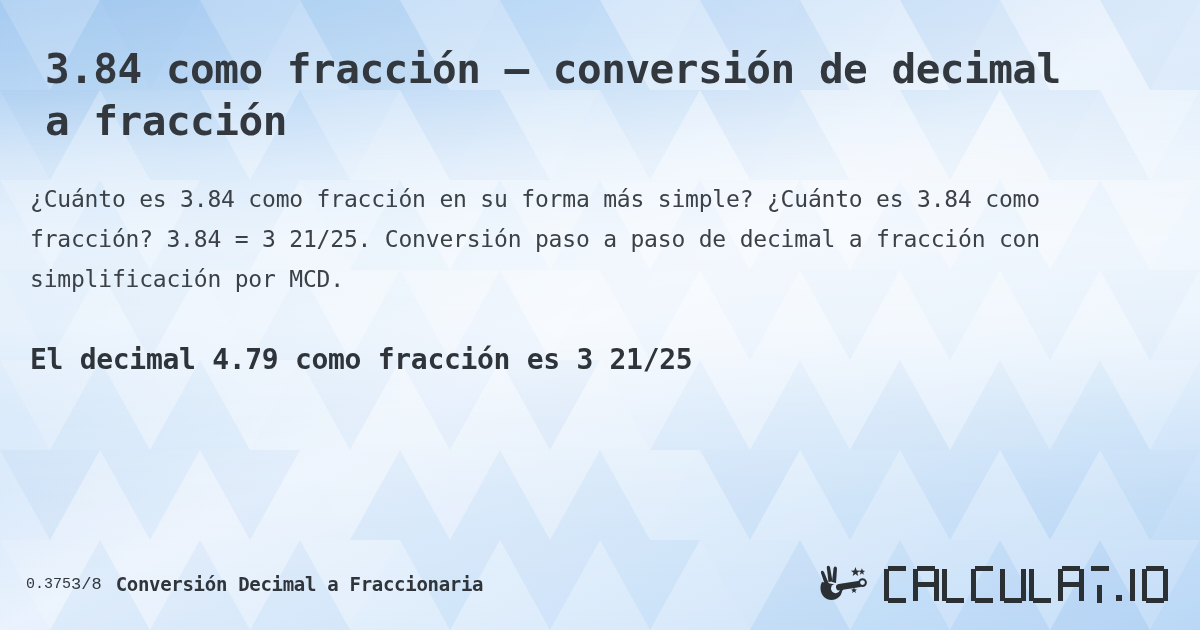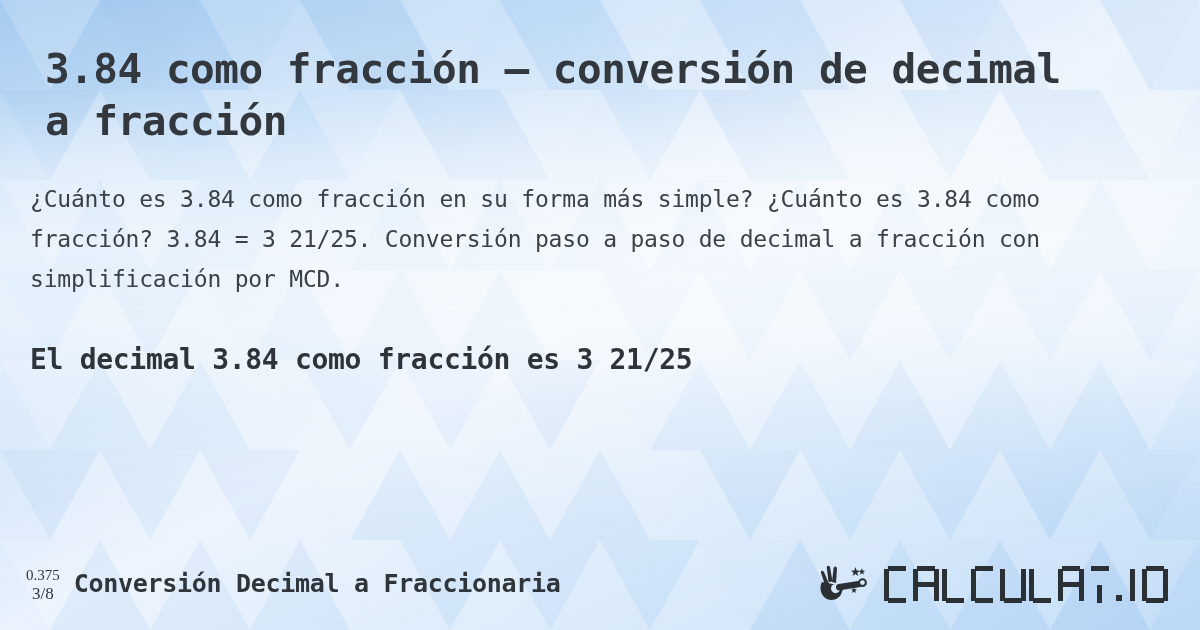--- a/index.html
+++ b/index.html
@@ -107,34 +107,34 @@
   }
 
   .brand-left {
     display: flex;
     align-items: center;
     gap: 14px;
   }
 
   .frac-logo {
     display: flex;
-    flex-direction: column;
+    flex-direction: row;
     align-items: center;
     justify-content: center;
     line-height: 1.12;
-    font-family: Liberation Serif, serif;
+    font-family: Liberation Mono, monospace;
     color: #30363c;
     padding-top: 2px;
   }
   .frac-logo .num { font-size: 15px; }
   .frac-logo .den { font-size: 17px; }
 
   .footer-title {
     font-family: "DejaVu Sans Mono", monospace;
-    font-size: 25px;
+    font-size: 19px;
     font-weight: bold;
     color: #2f353a;
     letter-spacing: -0.3px;
   }
 
   .brand-right {
     margin-left: auto;
     display: flex;
     align-items: center;
     gap: 6px;
@@ -366,21 +366,21 @@
   </svg>
 
   <div id="wash"></div>
 
   <div id="content">
 
     <h1 class="page-title">3.84 como fracción – conversión de decimal a fracción</h1>
 
     <p class="lede">¿Cuánto es 3.84 como fracción en su forma más simple? ¿Cuánto es 3.84 como fracción? 3.84 = 3 21/25. Conversión paso a paso de decimal a fracción con simplificación por MCD.</p>
 
-    <div class="answer">El decimal 3.84 como fracción es 3 21/25</div>
+    <div class="answer">El decimal 4.79 como fracción es 3 21/25</div>
 
     <div class="footer">
 
       <div class="brand-left">
         <div class="frac-logo">
           <span class="num">0.375</span>
           <span class="den">3/8</span>
         </div>
         <div class="footer-title">Conversión Decimal a Fraccionaria</div>
       </div>

